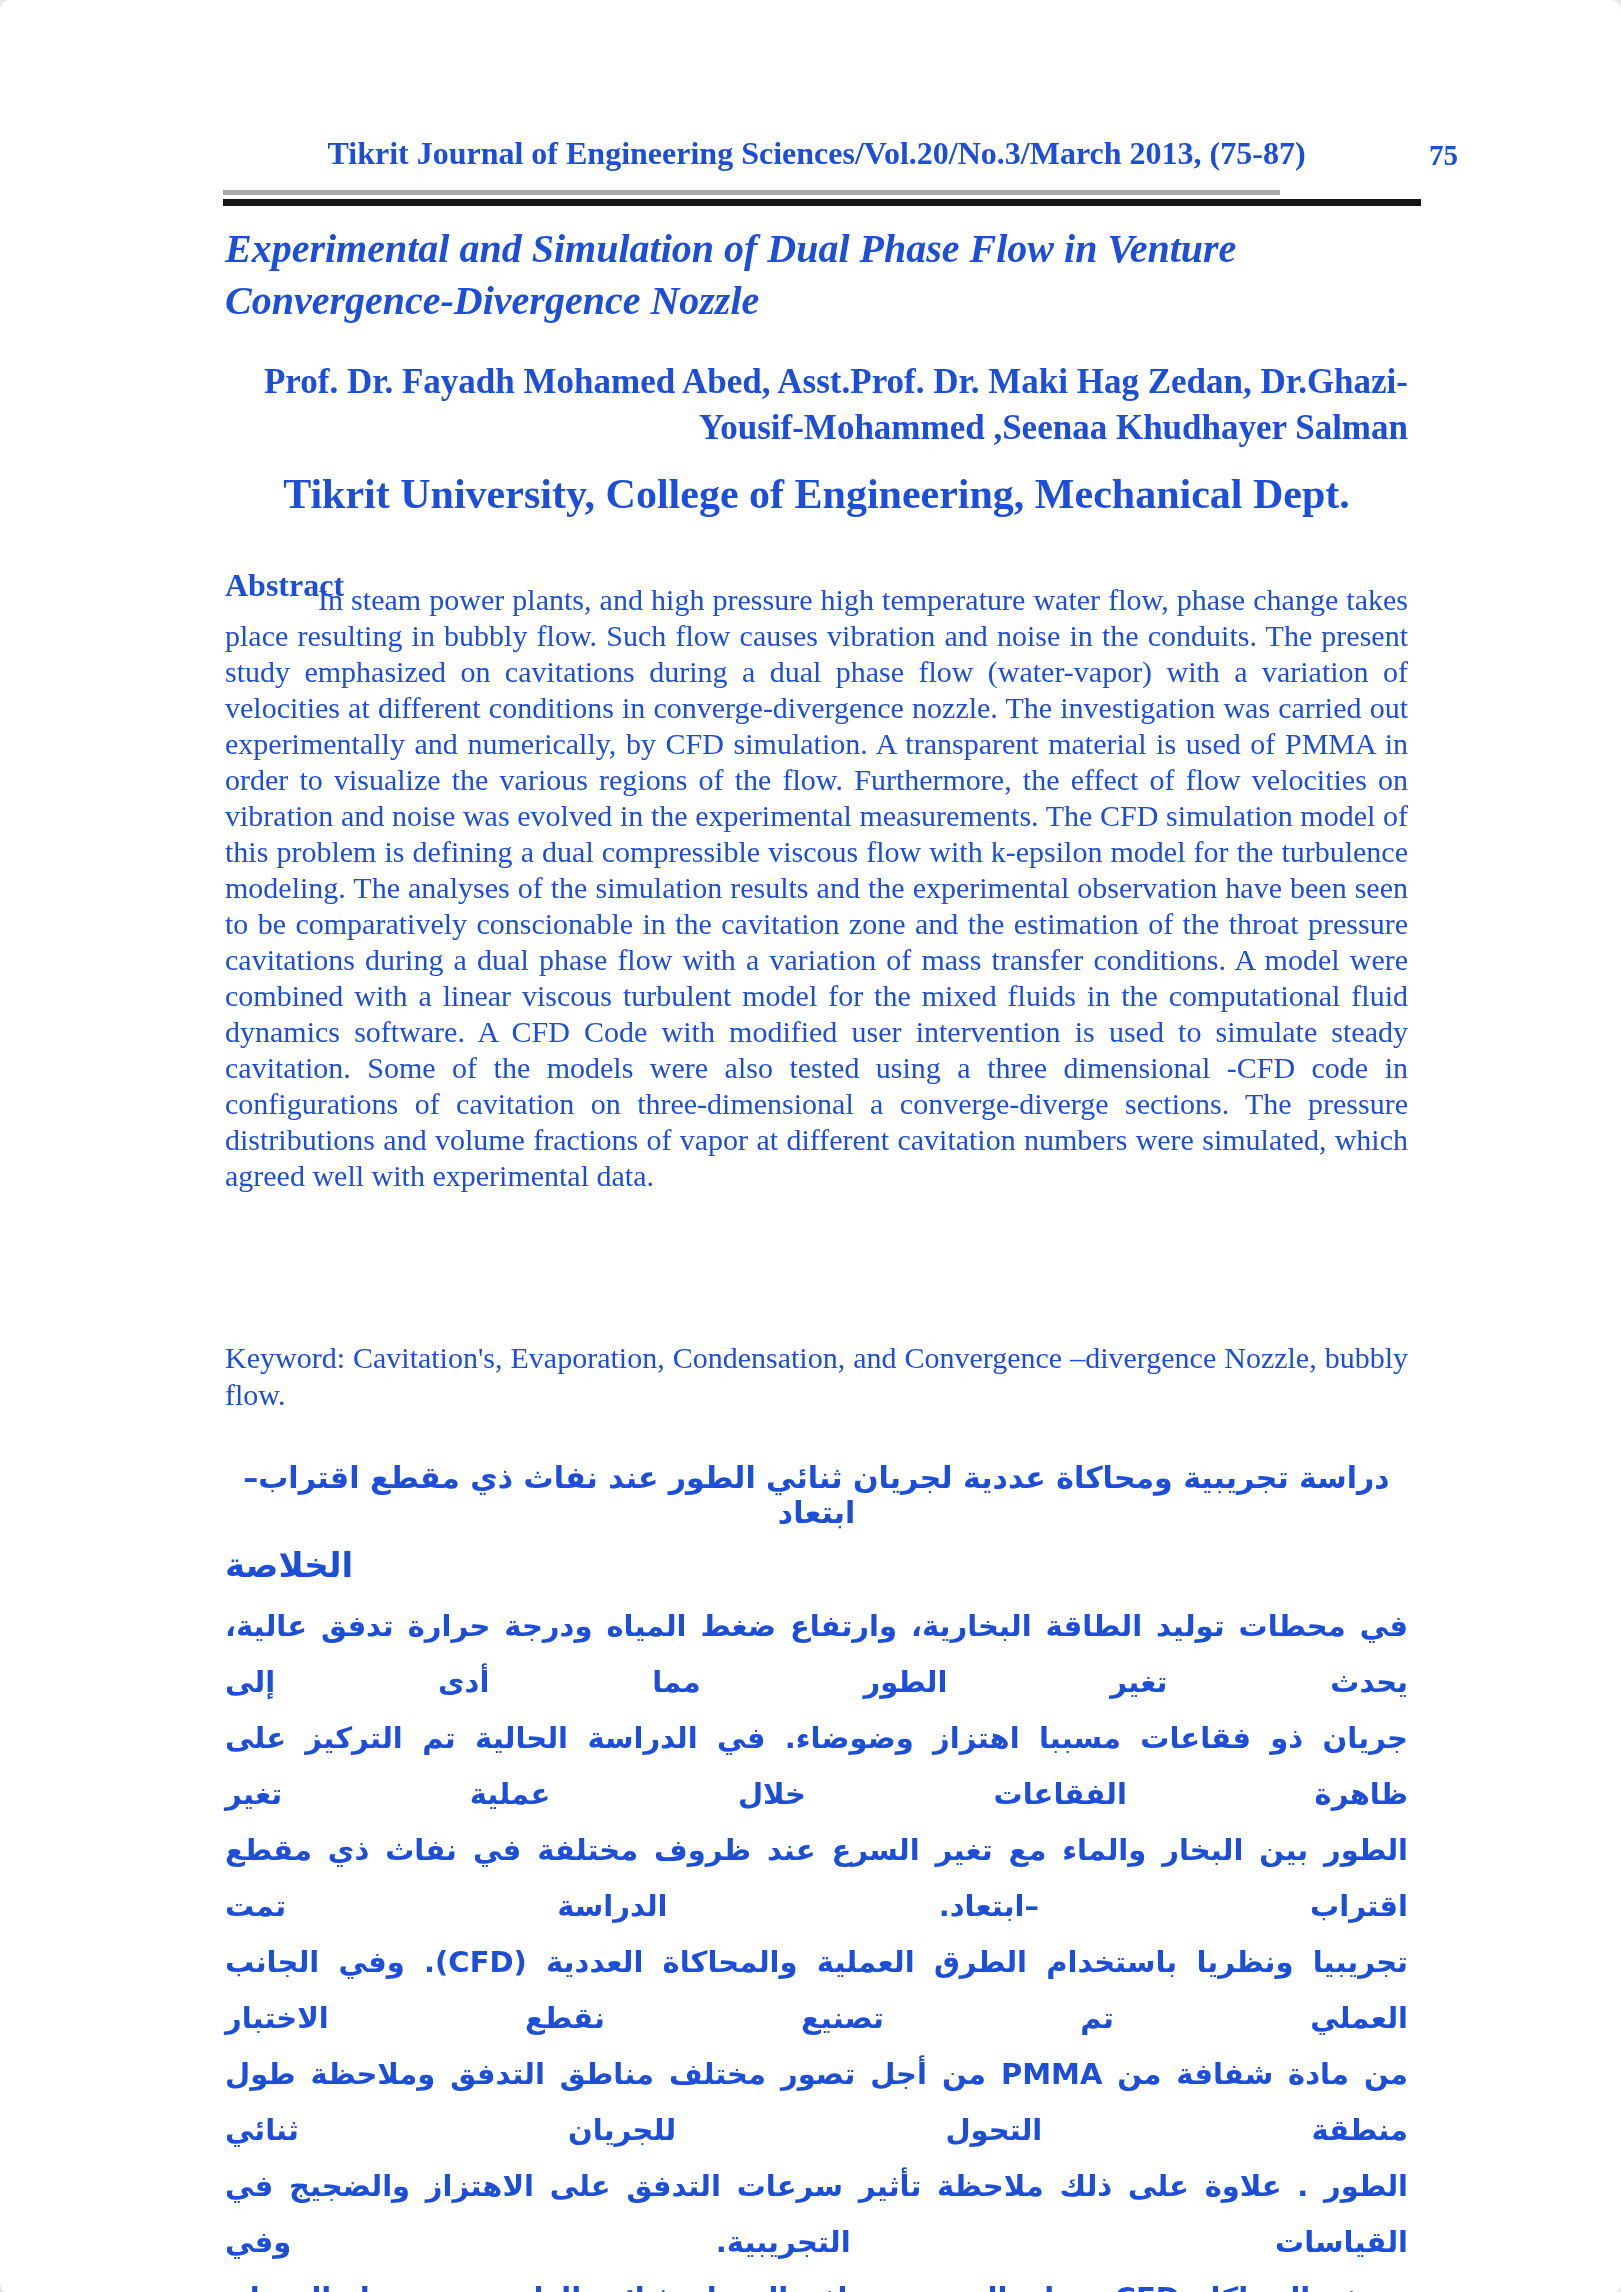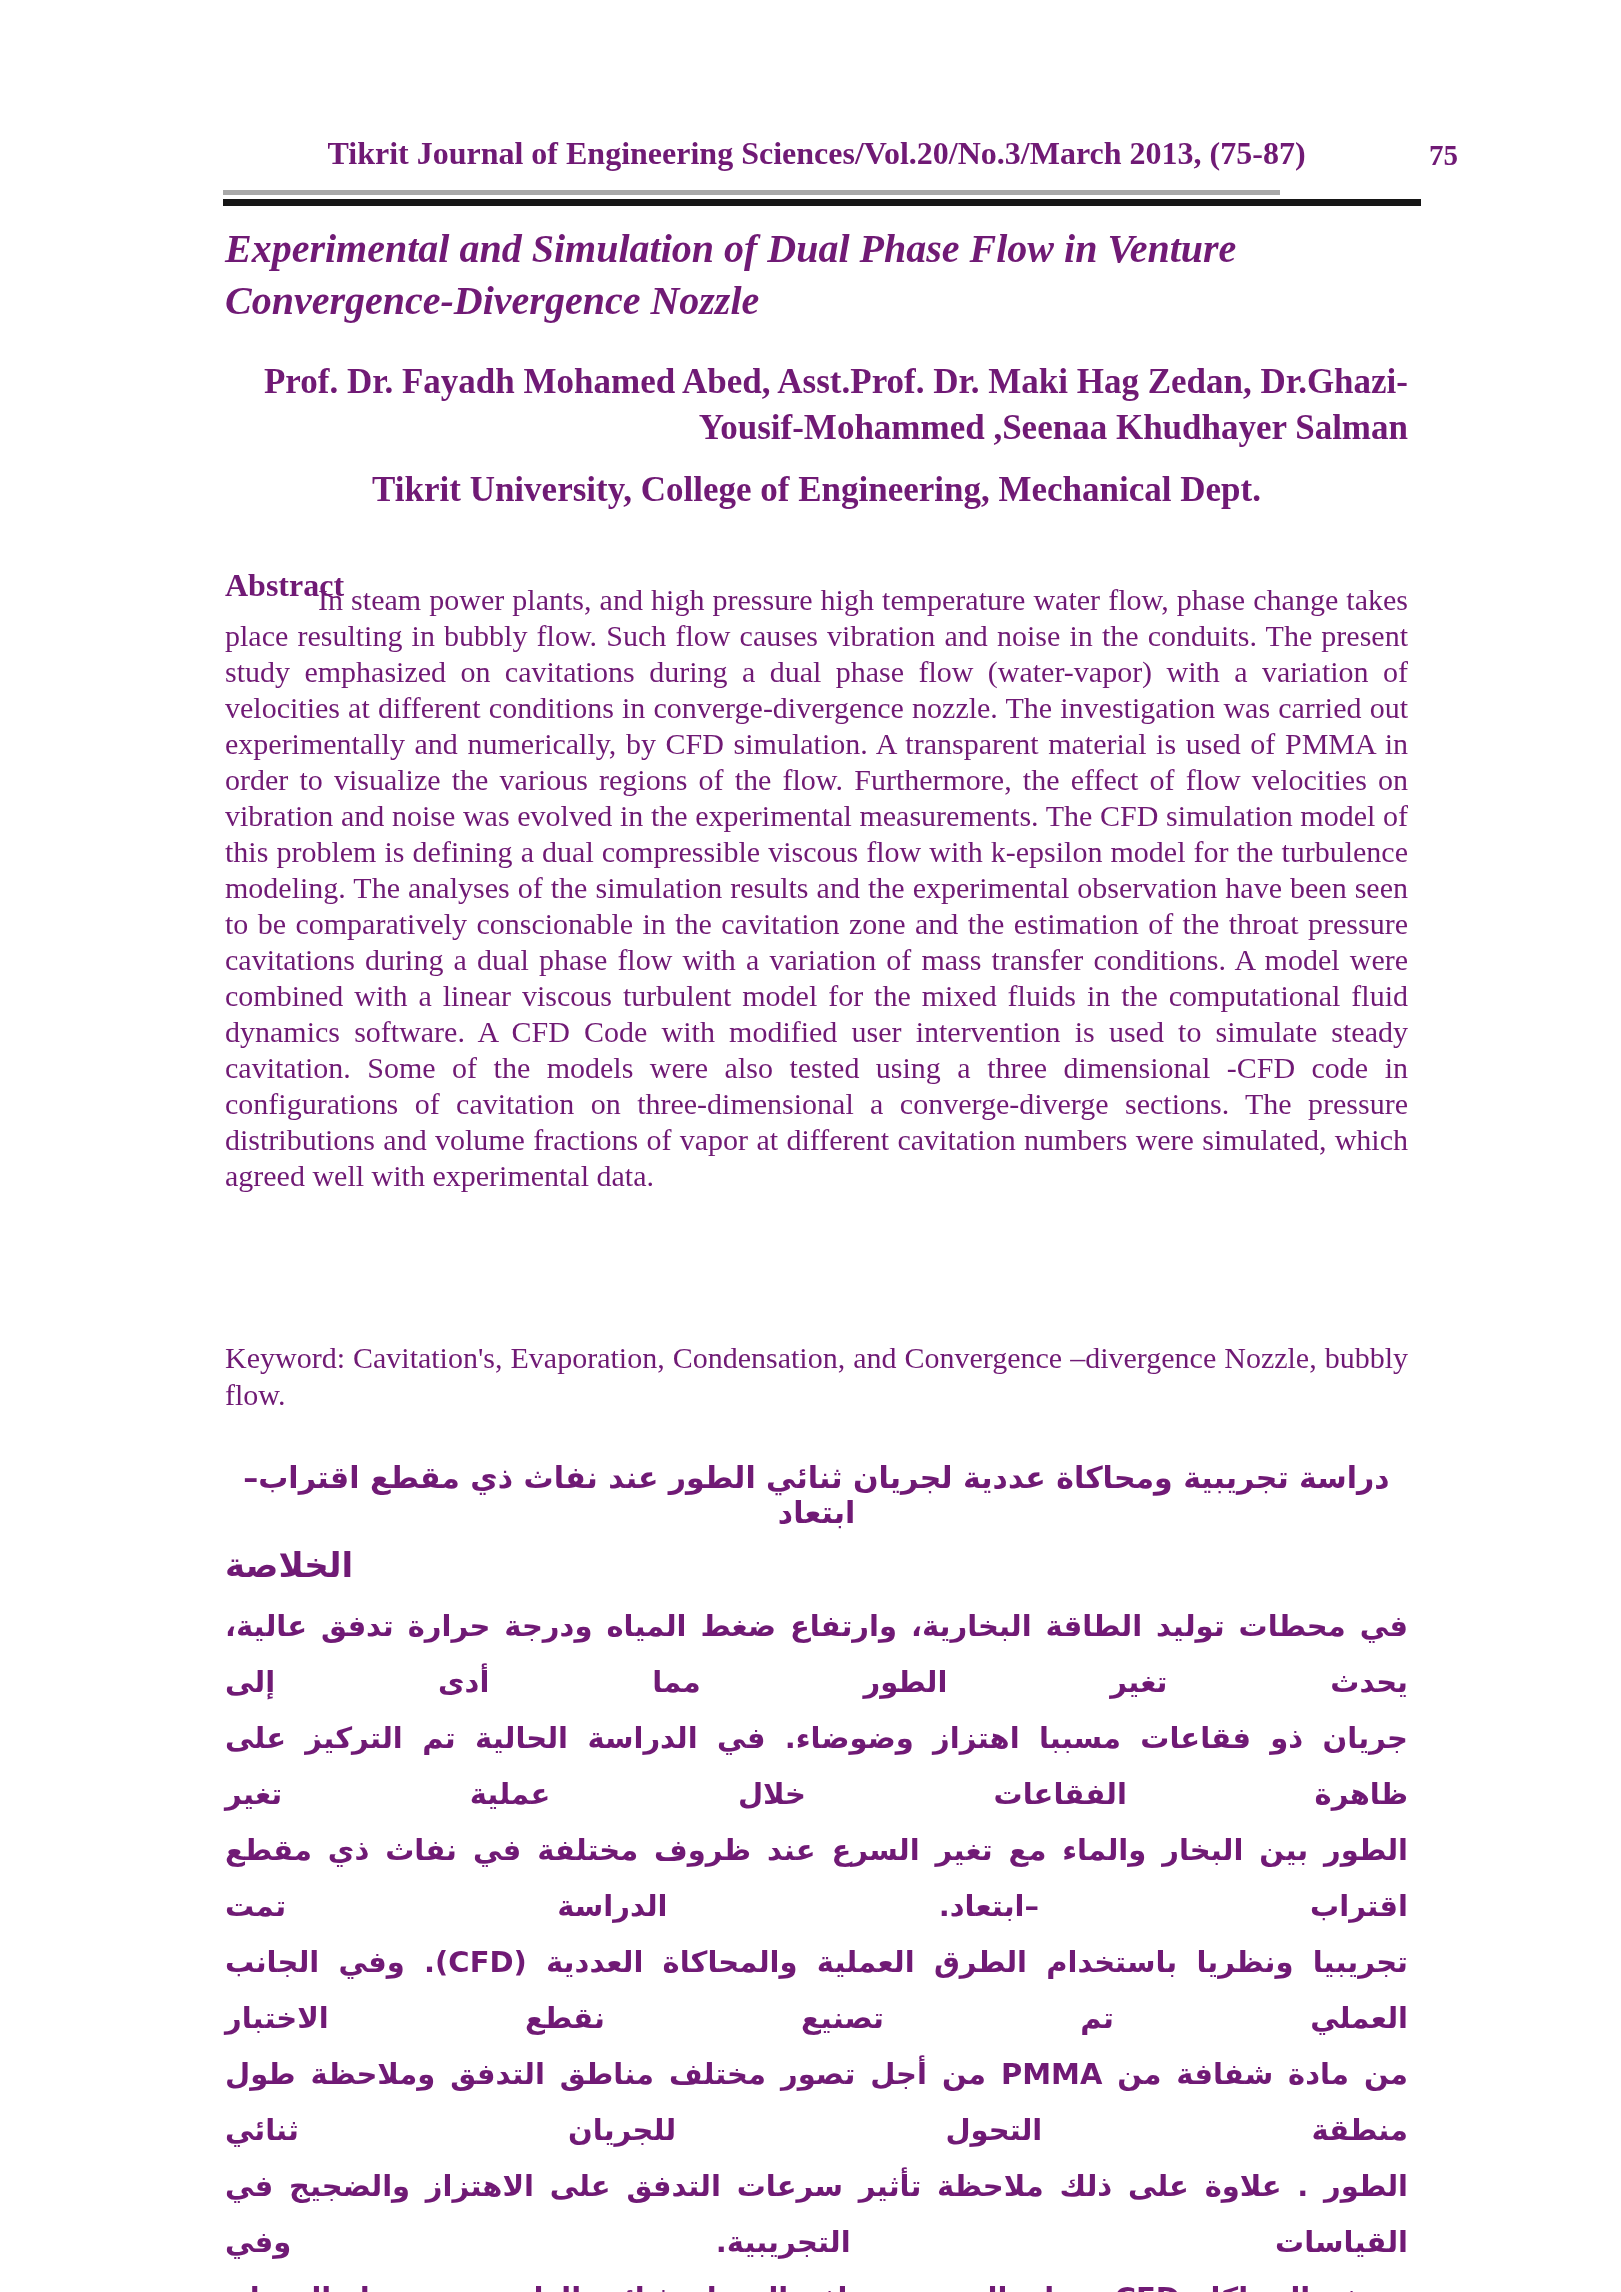--- a/index.html
+++ b/index.html
@@ -1,22 +1,23 @@
 <!DOCTYPE html>
 <html><head>
 <meta charset="utf-8">
 <style>
   html,body{margin:0;padding:0;background:#e8e8e8;}
   .page{
     position:relative;
     width:1621px;height:2293px;
     background:#ffffff;
     font-family:"Liberation Serif", serif;
-    color:#701a75;
+    color:#1d4ed8;
     overflow:hidden;
+    border-radius:10px;
   }
   
   .header-row{
     position:absolute;left:225px;top:135px;width:1183px;
     text-align:center;
     font-size:32px;font-weight:bold;
     white-space:nowrap;
   }
   .page-num{
     position:absolute;left:1429px;top:139px;
@@ -36,21 +37,21 @@
     text-align:left;font-size:40px;line-height:52px;
     font-weight:bold;font-style:italic;
   }
   .authors{
     position:absolute;left:225px;top:359px;width:1183px;
     text-align:right;font-size:35px;line-height:46px;
     font-weight:bold;
   }
   .affiliation{
     position:absolute;left:225px;top:470px;width:1183px;
-    text-align:center;font-size:35px;font-weight:bold;
+    text-align:center;font-size:42px;font-weight:bold;
   }
   
   .abstract-heading{
     position:absolute;left:225px;top:543px;
     font-size:32px;font-weight:bold;margin-top:24px;
   }
   .abstract-text{
     position:absolute;left:225px;top:582px;width:1183px;
     font-size:30px;line-height:36px;
     text-align:justify;text-indent:93px;

